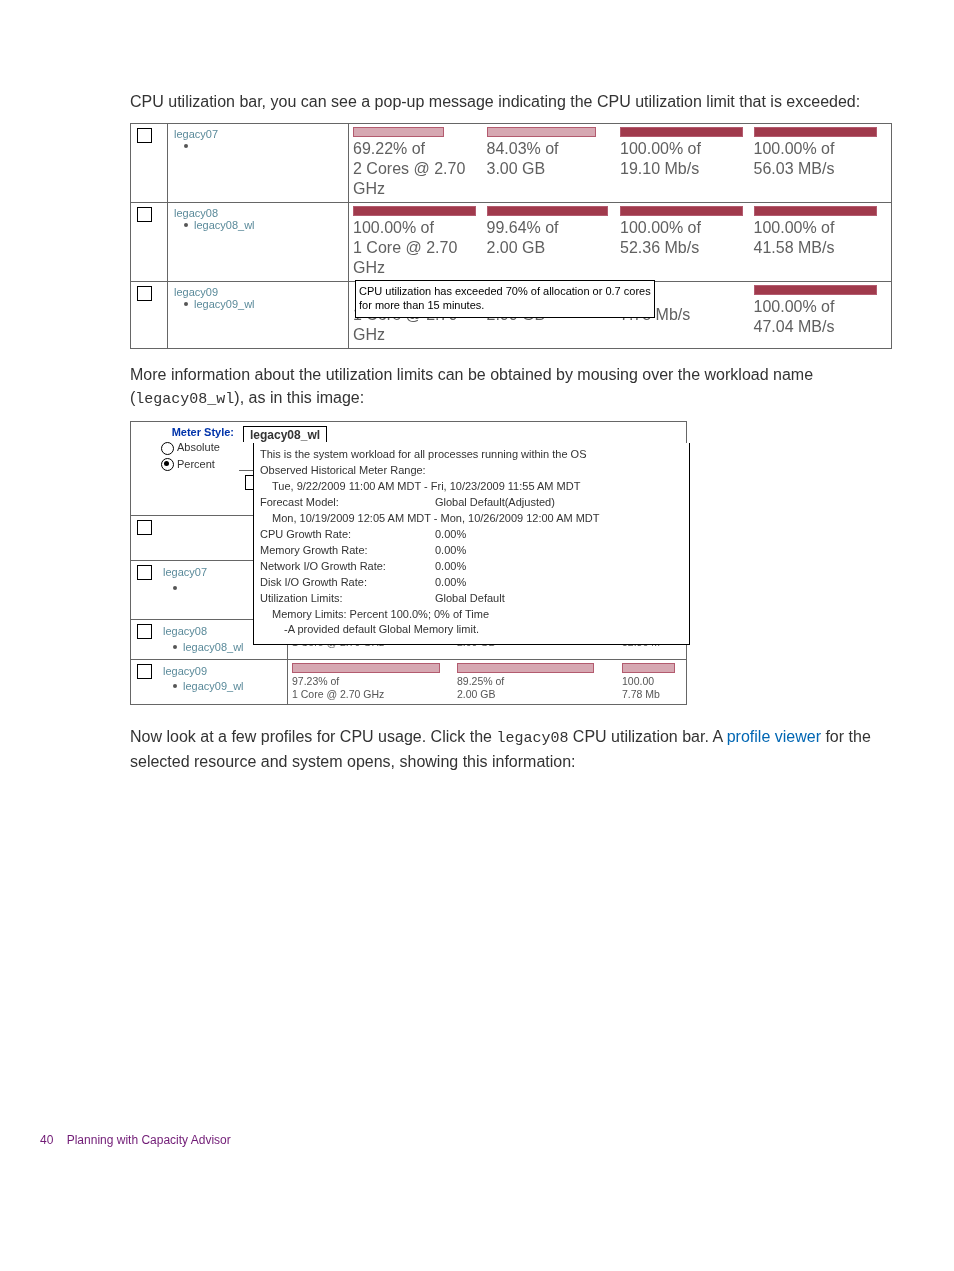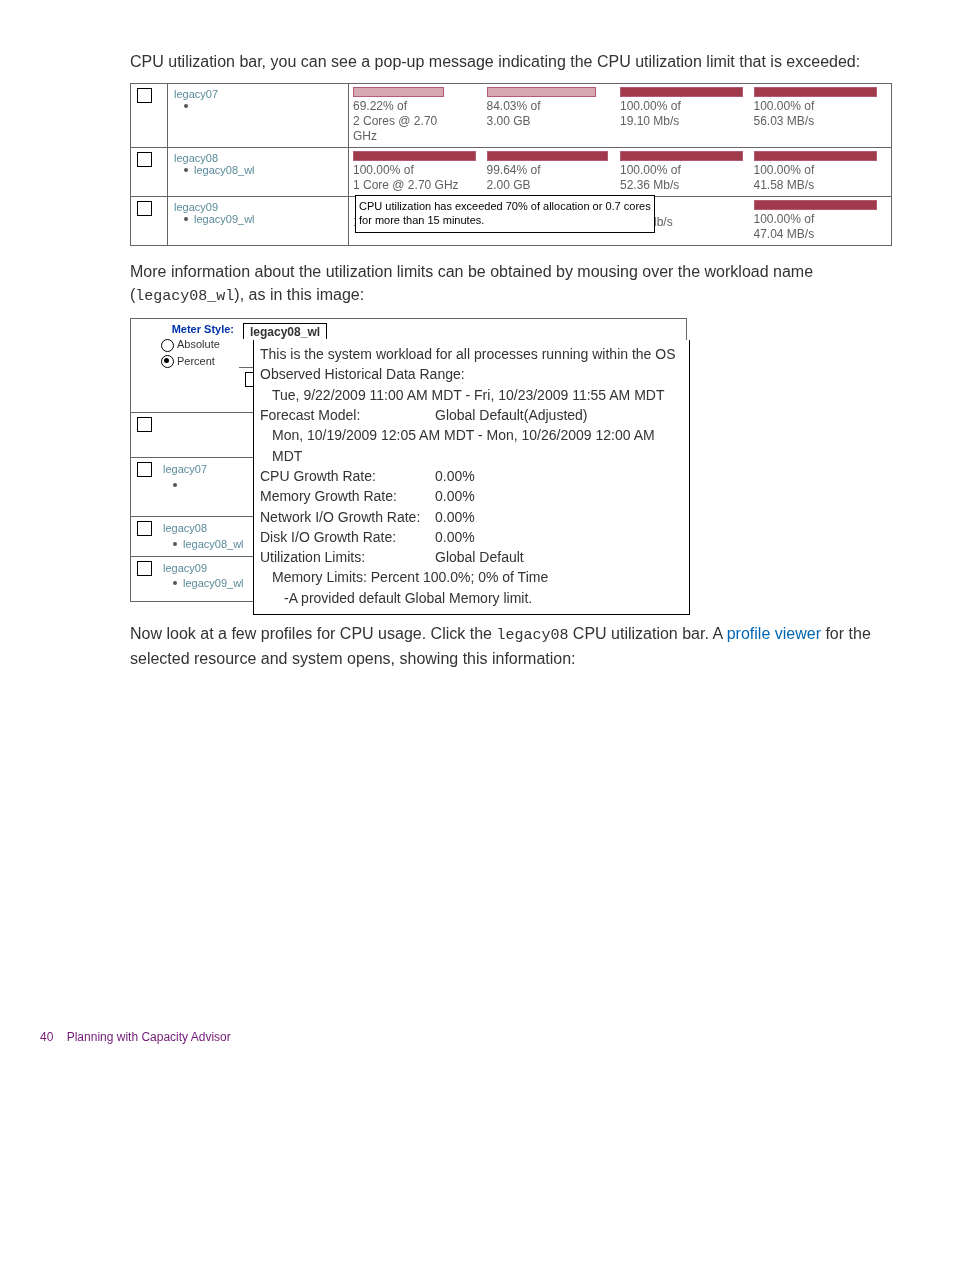--- a/index.html
+++ b/index.html
@@ -6,20 +6,21 @@
     margin: 0;
     padding: 0;
     font-family: Arial, Helvetica, sans-serif;
     background: #fff;
     color: #333;
     width: 954px;
   }
   .page {
     padding: 50px 60px 40px 130px;
     box-sizing: border-box;
+    margin-top: 40px;
   }
   .para {
     font-size: 16px;
     line-height: 1.45;
     color: #333;
     margin: 0 0 10px 0;
     font-family: "Segoe UI", Arial, sans-serif;
   }
   .mono {
     font-family: "Courier New", monospace;
@@ -69,21 +70,21 @@
   }
   .prim { color:#5a8a9a; }
   .fig1 .datacols {
     flex: 1;
     display: flex;
     padding: 3px 4px 3px 4px;
     position: relative;
   }
   .dcol {
     flex: 1;
-    font-size: 12px;
+    font-size: 16px;
     line-height: 1.25;
     padding-right: 6px;
   }
   .bar {
     display:block;
     height: 8px;
     border: 1px solid #b35b6f;
     background: #d6a8b2;
     margin-bottom: 2px;
   }
@@ -132,21 +133,21 @@
   }
 
   .tooltip2 {
     position: relative;
     margin-left: 3px;
     margin-top: 0px;
     background:#fff;
     border:1px solid #000;
     border-top: none;
     padding: 4px 6px 6px 6px;
-    font-size:14px;
+    font-size:11px;
     color:#333;
     line-height: 1.45;
     z-index: 10;
   }
   .tt-title{
     border:1px solid #000; border-bottom:none;
     display:inline-block;
     padding:1px 6px 0 6px;
     margin-left:-7px;
     margin-top:-1px;
@@ -359,21 +360,21 @@
             </div>
           </div>
         </div>
       </div>
     </div>
 
     <div class="ttfloat">
       <div class="tt-title">legacy08_wl</div>
       <div class="tooltip2">
         <div>This is the system workload for all processes running within the OS</div>
-        <div>Observed Historical Data Range:</div>
+        <div>Observed Historical Meter Range:</div>
         <div class="indent">Tue, 9/22/2009 11:00 AM MDT - Fri, 10/23/2009 11:55 AM MDT</div>
         <div class="ttrow">
             <div class="ttk">Forecast Model:</div>
             <div class="ttv">Global Default(Adjusted)</div>
           </div>
         <div class="indent">Mon, 10/19/2009 12:05 AM MDT - Mon, 10/26/2009 12:00 AM MDT</div>
         <div class="ttrow">
             <div class="ttk">CPU Growth Rate:</div>
             <div class="ttv">0.00%</div>
           </div>

